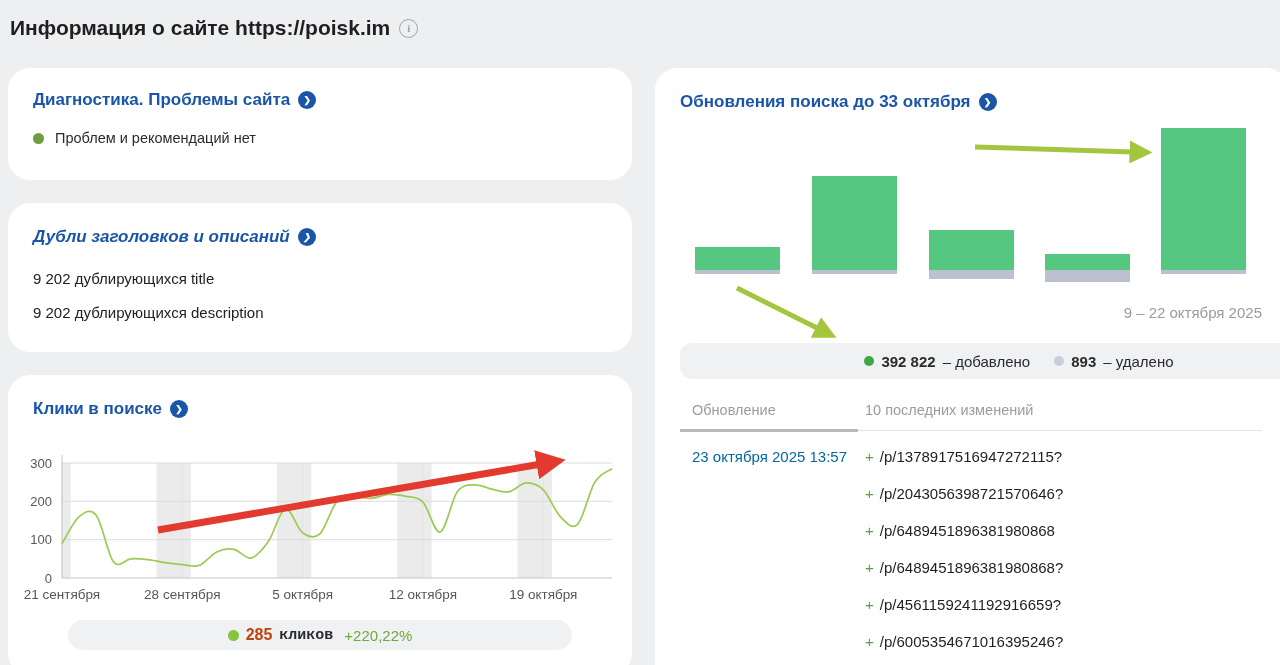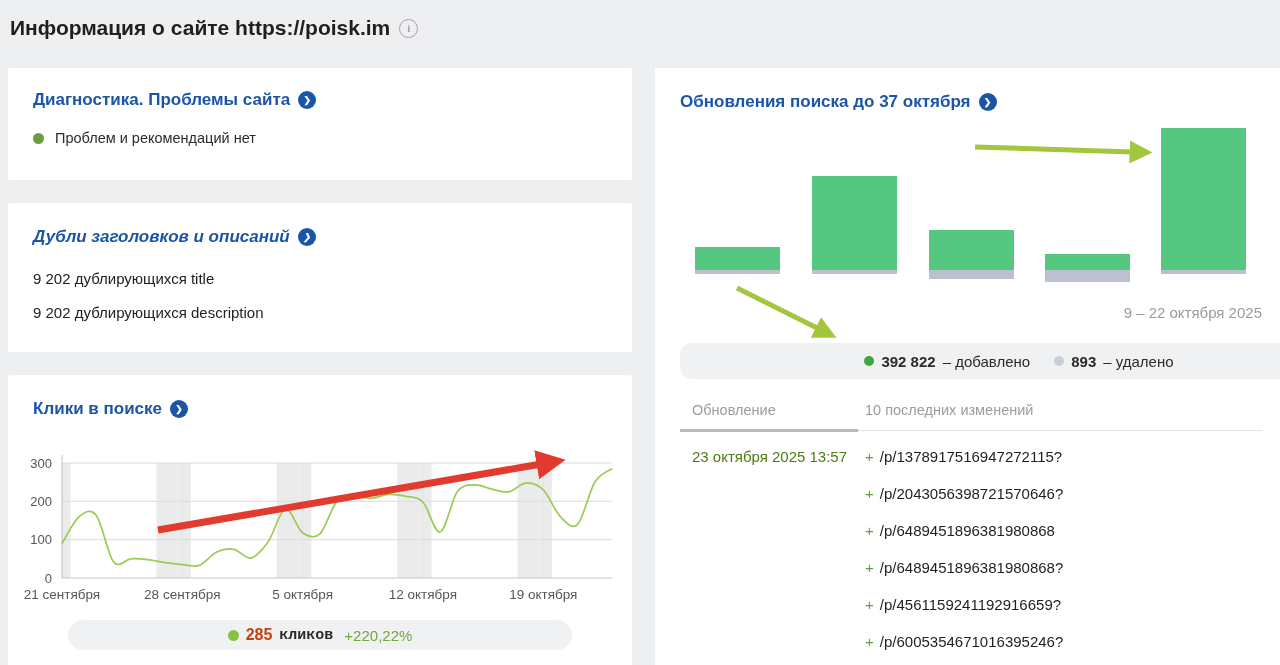--- a/index.html
+++ b/index.html
@@ -12,21 +12,21 @@
   .page-title{
     position:absolute;left:10px;top:16px;
     font-size:21px;font-weight:bold;color:#1f1f1f;
     display:flex;align-items:center;gap:9px;
   }
   .info-icon{
     width:17px;height:17px;border:1.5px solid #a4a4a6;border-radius:50%;
     color:#a4a4a6;font-size:11px;font-weight:bold;line-height:17px;
     text-align:center;flex:0 0 auto;cursor:pointer;font-family:"Liberation Serif",serif;
   }
-  .card{position:absolute;background:#ffffff;border-radius:2px;}
+  .card{position:absolute;background:#ffffff;border-radius:22px;}
   #card-diagnostics{left:8px;top:68px;width:624px;height:112px;}
   #card-duplicates{left:8px;top:203px;width:624px;height:149px;}
   #card-clicks{left:8px;top:375px;width:624px;height:300px;}
   #card-updates{left:655px;top:68px;width:633px;height:620px;}
   .card-header{
     position:absolute;left:25px;display:flex;align-items:center;gap:8px;
     color:#1b55a7;font-size:17px;font-weight:bold;cursor:pointer;white-space:nowrap;
   }
   .chev{
     width:18px;height:18px;border-radius:50%;background:#1b55a7;color:#fff;
@@ -58,21 +58,21 @@
     font-size:15px;color:#9b9ba1;
   }
   #updates-legend{left:25px;top:275px;width:678px;height:36px;border-radius:12px;gap:7px;font-size:15px;color:#2b2b2b;}
   #updates-legend b{font-weight:bold;}
   #updates-legend .sep{width:10px;}
   .tbl-head{position:absolute;top:334px;font-size:14.5px;color:#9b9ba1;}
   #col-update{left:37px;}
   #col-changes{left:210px;}
   .tbl-rule{position:absolute;left:25px;top:362px;width:582px;height:1px;background:#e3e3e4;}
   .tbl-rule-dark{position:absolute;left:25px;top:361px;width:178px;height:3px;background:#b9b9bc;}
-  .upd-date{position:absolute;left:37px;top:380px;font-size:15px;color:#4d7c0f;white-space:nowrap;}
+  .upd-date{position:absolute;left:37px;top:380px;font-size:15px;color:#0369a1;white-space:nowrap;}
   .chg{position:absolute;left:210px;font-size:15px;color:#1f1f1f;white-space:nowrap;cursor:pointer;}
   .chg .plus{color:#5f9e3f;margin-right:6px;}
 </style>
 </head>
 <body>
 
 <div class="page-title">
   <span>Информация о сайте https://poisk.im</span>
   <span class="info-icon">i</span>
 </div>
@@ -142,21 +142,21 @@
   <div class="pill" id="clicks-pill">
     <span class="dot" id="clicks-dot" style="width:11px;height:11px;background:#86c440;"></span>
     <span class="cv">285</span>
     <span class="cl">кликов</span>
     <span class="cd">+220,22%</span>
   </div>
 </div>
 
 <div class="card" id="card-updates">
   <div class="card-header" style="top:24px;">
-    <span>Обновления поиска до 37 октября</span>
+    <span>Обновления поиска до 33 октября</span>
     <span class="chev">❯</span>
   </div>
 
   <div id="updates-bars">
       <div class="bar" style="left: 40px; top: 202px; width: 85px; height: 4px; background: rgb(189, 193, 207);"></div>
       <div class="bar" style="left: 40px; top: 179px; width: 85px; height: 23px; background: rgb(86, 199, 129);"></div>
       <div class="bar" style="left: 157px; top: 202px; width: 85px; height: 4px; background: rgb(189, 193, 207);"></div>
       <div class="bar" style="left: 157px; top: 108px; width: 85px; height: 94px; background: rgb(86, 199, 129);"></div>
       <div class="bar" style="left: 274px; top: 202px; width: 85px; height: 9px; background: rgb(189, 193, 207);"></div>
       <div class="bar" style="left: 274px; top: 162px; width: 85px; height: 40px; background: rgb(86, 199, 129);"></div>

